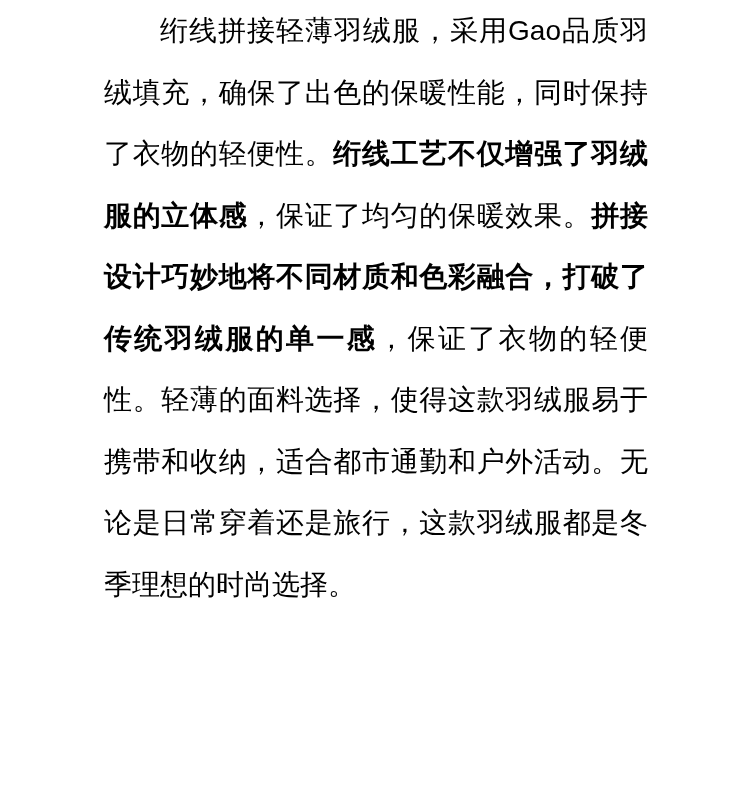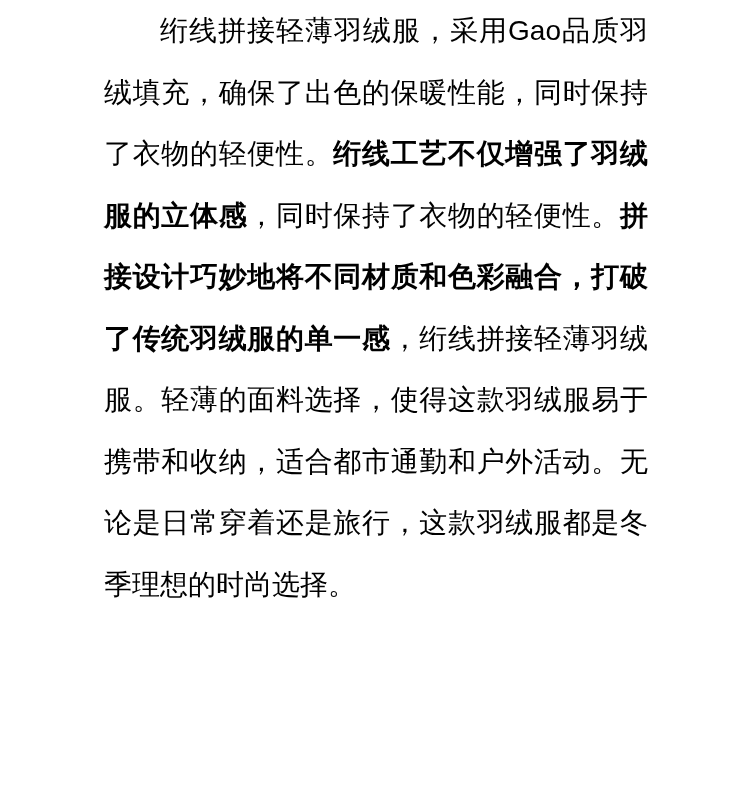--- a/index.html
+++ b/index.html
@@ -30,14 +30,14 @@
     word-break: normal;
   }
   .doc .b {
     font-weight: 700;
   }
 </style>
 </head>
 <body>
 
 <main class="doc">
-  <p><span>绗线拼接轻薄羽绒服，采用Gao品质羽绒填充，确保了出色的保暖性能，同时保持了衣物的轻便性。</span><span class="b">绗线工艺不仅增强了羽绒服的立体感</span><span>，同时保持了衣物的轻便性。</span><span class="b">拼接设计巧妙地将不同材质和色彩融合，打破了传统羽绒服的单一感</span><span>，绗线拼接轻薄羽绒服。轻薄的面料选择，使得这款羽绒服易于携带和收纳，适合都市通勤和户外活动。无论是日常穿着还是旅行，这款羽绒服都是冬季理想的时尚选择。</span></p>
+  <p><span>绗线拼接轻薄羽绒服，采用Gao品质羽绒填充，确保了出色的保暖性能，同时保持了衣物的轻便性。</span><span class="b">绗线工艺不仅增强了羽绒服的立体感</span><span>，保证了均匀的保暖效果。</span><span class="b">拼接设计巧妙地将不同材质和色彩融合，打破了传统羽绒服的单一感</span><span>，保证了衣物的轻便性。轻薄的面料选择，使得这款羽绒服易于携带和收纳，适合都市通勤和户外活动。无论是日常穿着还是旅行，这款羽绒服都是冬季理想的时尚选择。</span></p>
 </main>
 
 </body></html>

